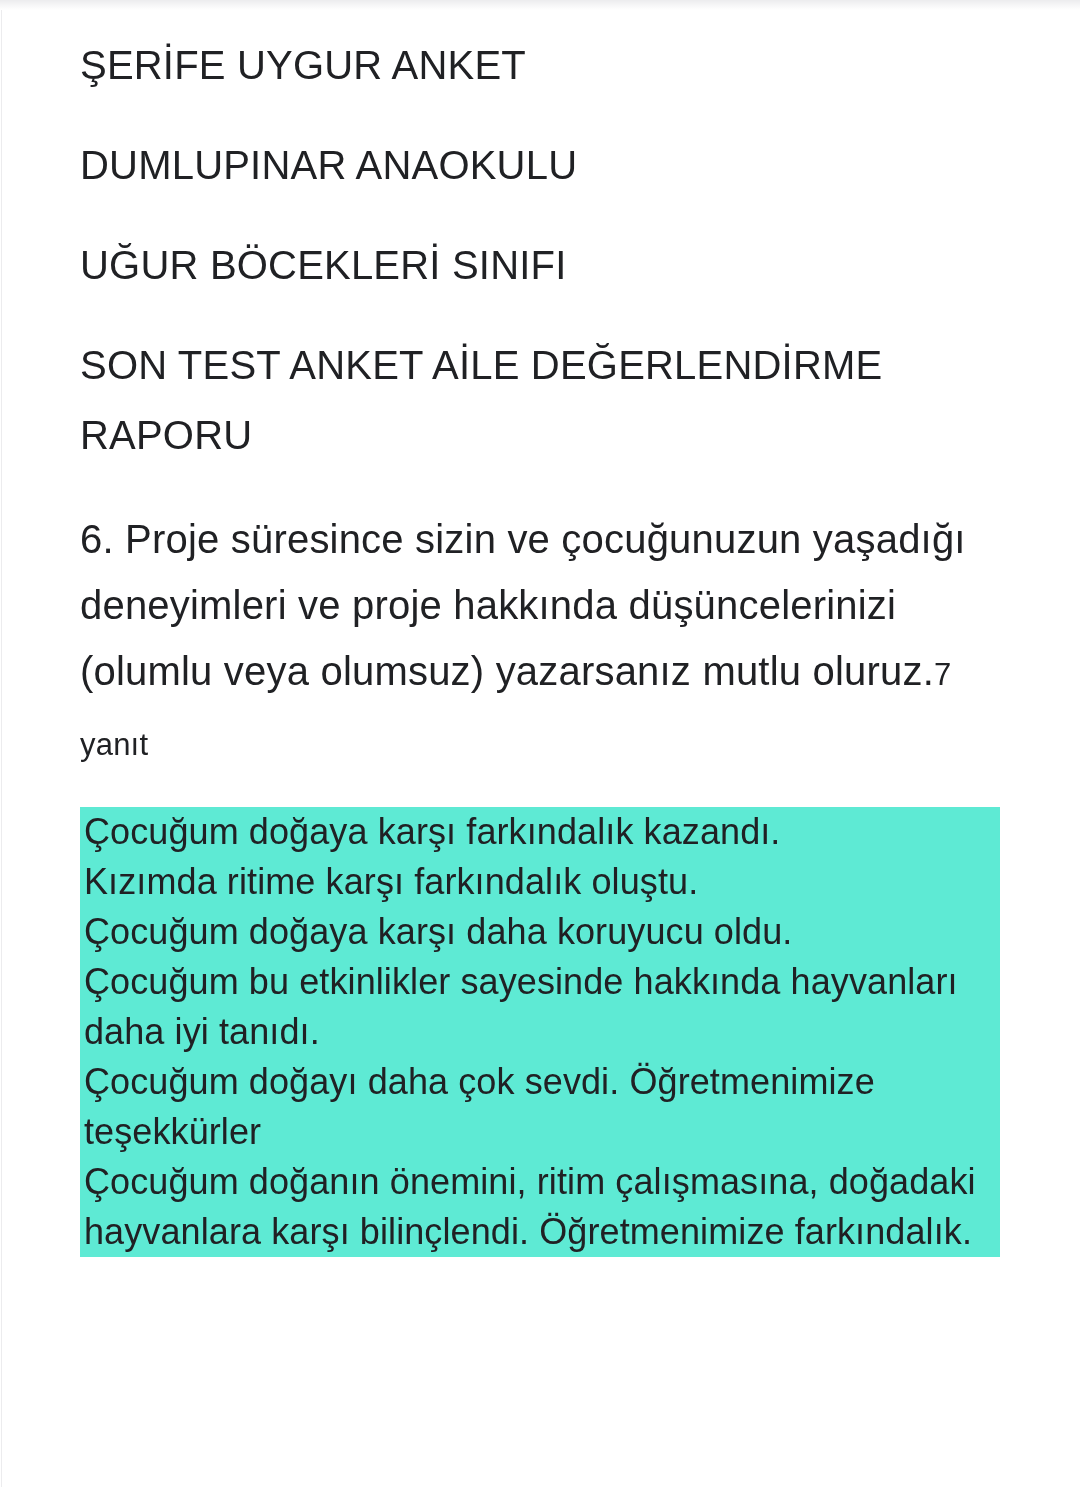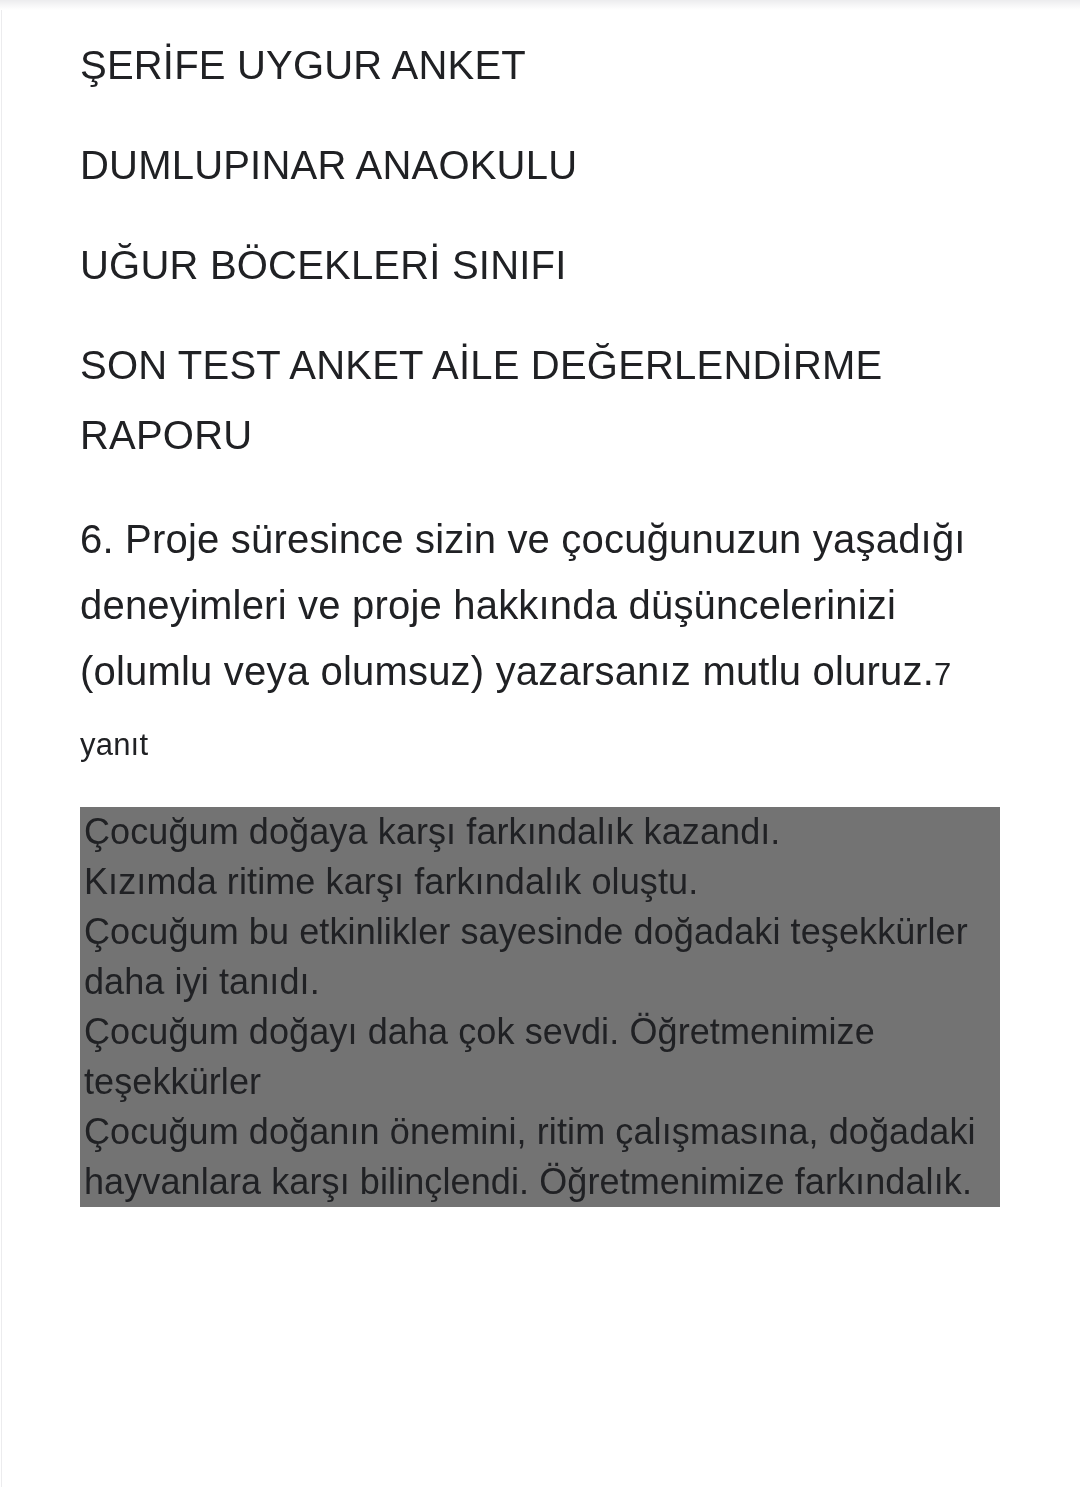--- a/index.html
+++ b/index.html
@@ -43,21 +43,21 @@
     font-size: 40px;
     line-height: 66px;
     font-weight: 400;
     letter-spacing: 0.2px;
   }
   .count, .count-label {
     font-size: 31px;
   }
   .answers-box {
     margin-top: 29px;
-    background: #737373;
+    background: #5eead4;
     padding: 0 4px;
     font-size: 36px;
     line-height: 50px;
     letter-spacing: 0.1px;
   }
   .answer { margin: 0; }
   .misspelled {
     text-decoration-style: wavy;
     text-decoration-color: #e06c5f;
     text-decoration-thickness: 2px;
@@ -76,18 +76,19 @@
   <div class="h">DUMLUPINAR ANAOKULU</div>
   <div class="h">UĞUR BÖCEKLERİ SINIFI</div>
   <div class="h">SON TEST ANKET AİLE DEĞERLENDİRME RAPORU</div>
 
   <p class="question"><span>6. Proje süresince sizin ve çocuğunuzun yaşadığı deneyimleri ve proje hakkında düşüncelerinizi (olumlu veya olumsuz) yazarsanız mutlu oluruz.</span><span class="count">7</span>
     <span class="count-label">yanıt</span></p>
 
   <div class="answers-box">
       <div class="answer"><span>Çocuğum doğaya karşı farkındalık kazandı.</span></div>
       <div class="answer"><span>Kızımda </span><span class="misspelled">ritime</span><span> karşı farkındalık oluştu.</span></div>
-      <div class="answer"><span>Çocuğum bu etkinlikler sayesinde doğadaki teşekkürler daha iyi tanıdı.</span></div>
+      <div class="answer"><span>Çocuğum doğaya karşı daha koruyucu oldu.</span></div>
+      <div class="answer"><span>Çocuğum bu etkinlikler sayesinde hakkında hayvanları daha iyi tanıdı.</span></div>
       <div class="answer"><span>Çocuğum doğayı daha çok sevdi. Öğretmenimize teşekkürler</span></div>
       <div class="answer"><span>Çocuğum doğanın önemini, ritim çalışmasına, doğadaki hayvanlara karşı bilinçlendi. Öğretmenimize farkındalık.</span></div>
     </div>
 
 </div>
 
 </body></html>

